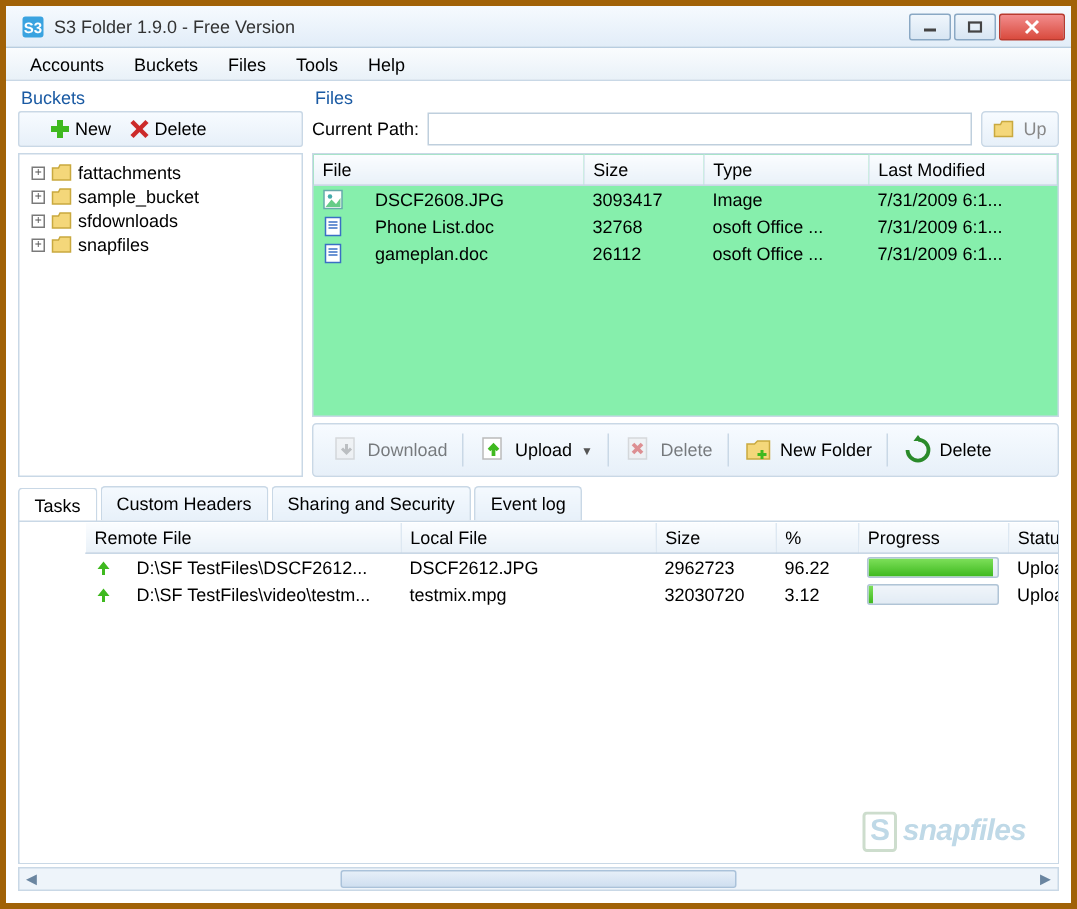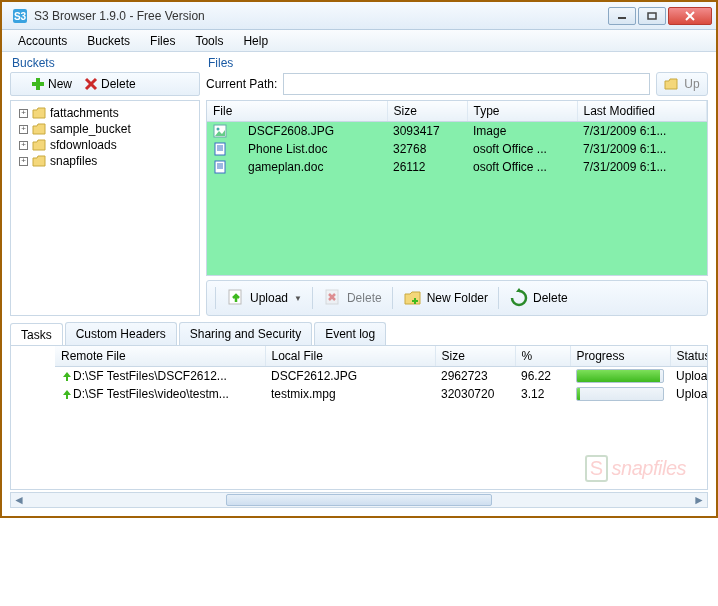--- a/index.html
+++ b/index.html
@@ -1,18 +1,18 @@
 <!DOCTYPE html>
 <html><head>
 <meta charset="utf-8">
 <style>
 * { box-sizing: border-box; margin: 0; padding: 0; }
 body { font-family: "Segoe UI", Tahoma, sans-serif; font-size: 12px; background: #fff; color: #000; user-select: none; }
 
-.window { width: 718px; height: 518px; border: 2px solid #a16207; background: #fff; display: flex; flex-direction: column; }
+.window { width: 718px; height: 606px; border: 4px solid #a16207; background: #fff; display: flex; flex-direction: column; }
 
 .titlebar { height: 28px; background: linear-gradient(#f6fafe, #e2edf8); border-bottom: 1px solid #b8cde0; display: flex; align-items: center; padding: 0 4px; }
 .titlebar .app-icon { width: 16px; height: 16px; margin: 0 6px; }
 .titlebar .title { flex: 1; color: #333; font-size: 12px; }
 .window-controls { display: flex; gap: 2px; }
 .win-btn { width: 28px; height: 18px; border: 1px solid #8aa8c4; background: linear-gradient(#f0f6fc,#d8e6f3); border-radius: 2px; display: flex; align-items: center; justify-content: center; font-size: 10px; cursor: pointer; }
 .win-btn.close { background: linear-gradient(#f28c8c,#d94b3e); border-color: #b83a2f; color: #fff; width: 44px; }
 
 .menubar { height: 22px; background: linear-gradient(#fafcfe,#e9f1f8); border-bottom: 1px solid #c9d8e6; display: flex; align-items: center; padding: 0 6px; }
 .menubar .menu-item { padding: 2px 10px; cursor: pointer; }
@@ -50,44 +50,44 @@
 
 .tabs-area { flex: 1; display: flex; flex-direction: column; min-height: 0; }
 .tab-row { display: flex; align-items: flex-end; }
 .tab { padding: 4px 10px; border: 1px solid #c9d8e6; border-bottom: none; background: linear-gradient(#f4f9fe,#e7f0f9); margin-right: 2px; border-radius: 3px 3px 0 0; cursor: pointer; }
 .tab.active { background: #fff; position: relative; top: 1px; }
 
 .tasks-panel { flex: 1; border: 1px solid #c9d8e6; background: #fff; overflow: auto; min-height: 0; }
 table.tasks-table { width: 100%; border-collapse: collapse; table-layout: fixed; margin-left: 44px; }
 table.tasks-table th { text-align: left; font-weight: normal; background: linear-gradient(#fbfdff,#e9f1f8); border-bottom: 1px solid #c9d8e6; border-right: 1px solid #dde8f2; padding: 3px 6px; white-space: nowrap; overflow: hidden; text-overflow: ellipsis; }
 table.tasks-table td { padding: 2px 6px; white-space: nowrap; overflow: hidden; text-overflow: ellipsis; }
-.task-cell { display: flex; align-items: center; gap: 0; }
+.task-cell { display: flex; align-items: center; gap: 16px; }
 .progress-bar { width: 100%; height: 14px; border: 1px solid #b0c4d6; background: linear-gradient(#f0f5fa,#e2ebf4); border-radius: 2px; position: relative; overflow: hidden; }
 .progress-fill { height: 100%; background: linear-gradient(#7de05a,#3fb91f); }
 
-.watermark { position: absolute; right: 30px; bottom: 34px; opacity: 0.25; font-size: 20px; font-weight: normal; font-style: italic; color: #ef4444; pointer-events: none; letter-spacing: -0.5px; padding-left: 12px; }
+.watermark { position: absolute; right: 30px; bottom: 34px; opacity: 0.25; font-size: 20px; font-weight: bold; font-style: italic; color: #0369a1; pointer-events: none; letter-spacing: -0.5px; padding-left: 12px; }
 .watermark .s-icon { display: inline-block; border: 2px solid #3a7a3a; border-radius: 3px; padding: 0 3px; margin-right: 4px; font-style: normal; }
 
 .h-scroll { height: 16px; border: 1px solid #c9d8e6; background: #eef4fa; margin-top: 2px; display: flex; align-items: center; }
 .h-scroll .track { flex: 1; height: 100%; position: relative; }
 .h-scroll .thumb { position: absolute; left: 30%; width: 40%; top: 1px; bottom: 1px; background: linear-gradient(#e6eff8,#cfdff0); border: 1px solid #aac2da; border-radius: 2px; }
 .h-scroll .arrow { width: 16px; height: 100%; display: flex; align-items: center; justify-content: center; color: #6a85a0; cursor: pointer; }
 
 .pos-rel { position: relative; }
 </style>
 </head>
 <body>
 
 <div class="window">
   <div class="titlebar">
     <svg class="app-icon" viewBox="0 0 16 16">
         <rect x="1" y="1" width="14" height="14" rx="2" fill="#3aa3e0"></rect>
         <text x="8" y="12" text-anchor="middle" font-size="10" fill="#fff" font-weight="bold">S3</text>
       </svg>
-    <div class="title">S3 Browser 1.9.0 - Free Version</div>
+    <div class="title">S3 Folder 1.9.0 - Free Version</div>
     <div class="window-controls">
       <div class="win-btn">
           <svg width="10" height="8" viewBox="0 0 10 8">
             <line x1="1" y1="6" x2="9" y2="6" stroke="#444" stroke-width="2"></line>
           </svg>
         </div>
       <div class="win-btn">
           <svg width="10" height="8" viewBox="0 0 10 8">
             <rect x="1" y="1" width="8" height="6" fill="none" stroke="#444" stroke-width="1.5"></rect>
           </svg>
@@ -234,20 +234,27 @@
                     </div>
                   </td>
                   <td>26112</td>
                   <td>osoft Office ...</td>
                   <td>7/31/2009 6:1...</td>
                 </tr>
               </tbody>
           </table>
         </div>
         <div class="files-toolbar">
+          <div class="tool-btn disabled">
+            <svg width="20" height="20" viewBox="0 0 20 20">
+                <rect x="3" y="2" width="12" height="14" fill="#eee" stroke="#bbb"></rect>
+                <path d="M10 6 L10 12 M7 9 L10 12 L13 9" stroke="#888" stroke-width="2" fill="none"></path>
+              </svg>
+            <span>Download</span>
+          </div>
           <div class="tool-sep"></div>
           <div class="tool-btn">
             <svg width="20" height="20" viewBox="0 0 20 20">
                 <rect x="3" y="2" width="12" height="14" fill="#fff" stroke="#bbb"></rect>
                 <path d="M10 14 L10 7 M7 10 L10 7 L13 10" stroke="#3fb91f" stroke-width="2.5" fill="none"></path>
               </svg>
             <span>Upload</span>
             <span class="dropdown-arrow">▼</span>
           </div>
           <div class="tool-sep"></div>

